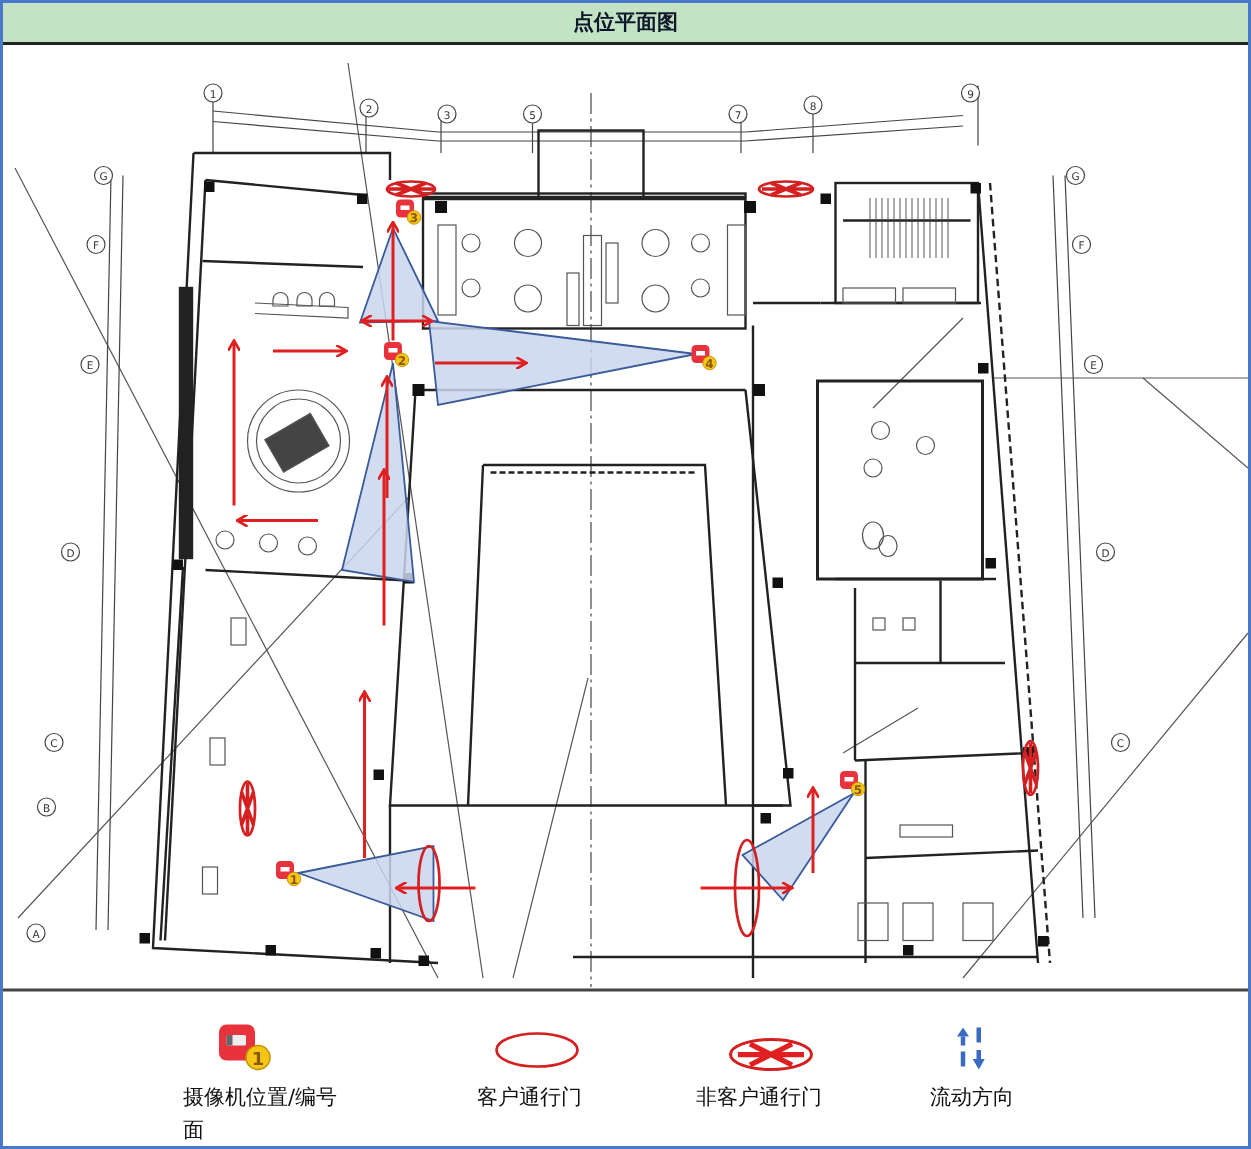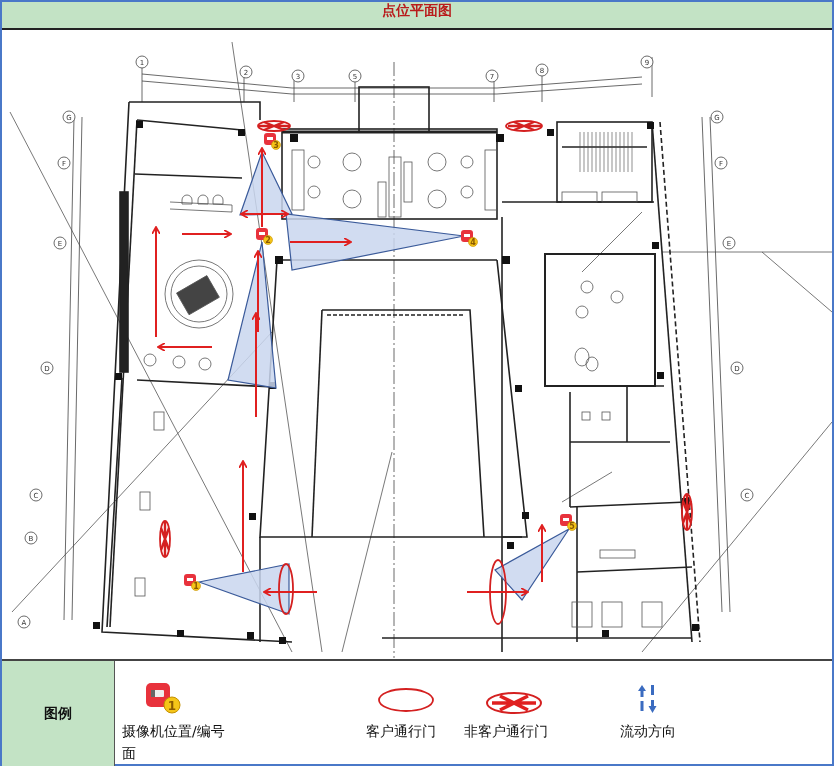--- a/index.html
+++ b/index.html
@@ -1,18 +1,18 @@
 <!DOCTYPE html>
 <html><head>
 <meta charset="utf-8">
 <style>
   html,body{margin:0;padding:0;background:#ffffff;}
   body{width:834px;height:766px;overflow:hidden;font-family:"DejaVu Sans","Liberation Sans",sans-serif;}
   .frame{position:absolute;left:0;top:0;width:830px;height:762px;border:2px solid #4a78c8;background:#fff;}
-  .title-bar{position:absolute;left:0;top:0;width:830px;height:26px;background:#c3e3c5;border-bottom:2px solid #222;display:flex;justify-content:center;font-weight:bold;font-size:14px;color:#b91c1c;}
+  .title-bar{position:absolute;left:0;top:0;width:830px;height:26px;background:#c3e3c5;border-bottom:2px solid #222;display:flex;align-items:center;justify-content:center;font-weight:bold;font-size:14px;color:#0f172a;}
   .plan{position:absolute;left:0;top:28px;width:830px;height:628px;background:#fff;overflow:hidden;}
   .legend{position:absolute;left:0;top:657px;width:830px;height:105px;border-top:2px solid #444;}
   .legend-label{position:absolute;left:0;top:0;width:112px;height:105px;background:#c3e3c5;border-right:1px solid #555;display:flex;align-items:center;justify-content:center;font-weight:bold;font-size:14px;color:#111;}
   .legend-item{position:absolute;font-size:14px;color:#111;}
   .legend-item .sym{position:absolute;}
   .legend-item .txt{position:absolute;white-space:nowrap;}
   svg text{font-family:"DejaVu Sans",sans-serif;}
 </style>
 </head>
 <body>
@@ -321,37 +321,34 @@
           <rect x="0" y="0" width="12" height="12" rx="3" fill="#e8323c"></rect>
           <rect x="3" y="4" width="6" height="3" fill="#fff"></rect>
           <circle cx="12" cy="12" r="4.5" fill="#f5c518" stroke="#c49000" stroke-width="0.6"></circle>
           <text x="12" y="15" fill="#8a5a00">5</text>
         </g>
       </g>
     </svg>
   </div>
 
   <div class="legend">
-    <div class="legend-label">
-      <span>图例</span>
-    </div>
 
     <div class="legend-item" style="left:120px;top:0;width:180px;height:105px;">
       <svg class="sym" style="left:22px;top:20px;" width="40" height="34" viewBox="0 0 40 34">
         <rect x="2" y="2" width="24" height="24" rx="5" fill="#e8323c"></rect>
         <rect x="7" y="9" width="13" height="7" rx="1" fill="#eee"></rect>
         <rect x="7" y="9" width="4" height="7" fill="#666"></rect>
         <circle cx="28" cy="24" r="8" fill="#f5c518" stroke="#c49000" stroke-width="1"></circle>
         <text x="28" y="29" font-size="12" font-weight="bold" text-anchor="middle" fill="#8a5a00">1</text>
       </svg>
       <span class="txt" style="left:0;top:62px;">摄像机位置/编号</span>
       <span class="txt" style="left:0;top:84px;">面</span>
     </div>
 
-    <div class="legend-item" style="left:310px;top:0;width:100px;height:105px;margin-left:48px;">
+    <div class="legend-item" style="left:310px;top:0;width:100px;height:105px;">
       <svg class="sym" style="left:16px;top:26px;" width="60" height="26" viewBox="0 0 60 26">
         <ellipse cx="30" cy="13" rx="27" ry="11" fill="none" stroke="#d42020" stroke-width="1.8"></ellipse>
       </svg>
       <span class="txt" style="left:6px;top:62px;">客户通行门</span>
     </div>
 
     <div class="legend-item" style="left:618px;top:0;width:90px;height:105px;">
       <svg class="sym" style="left:18px;top:22px;" width="22" height="32" viewBox="0 0 22 32">
         <path d="M4,2 L8,8 L0,8 Z" fill="#3a6bc0"></path>
         <rect x="2.5" y="8" width="3" height="6" fill="#3a6bc0"></rect>

